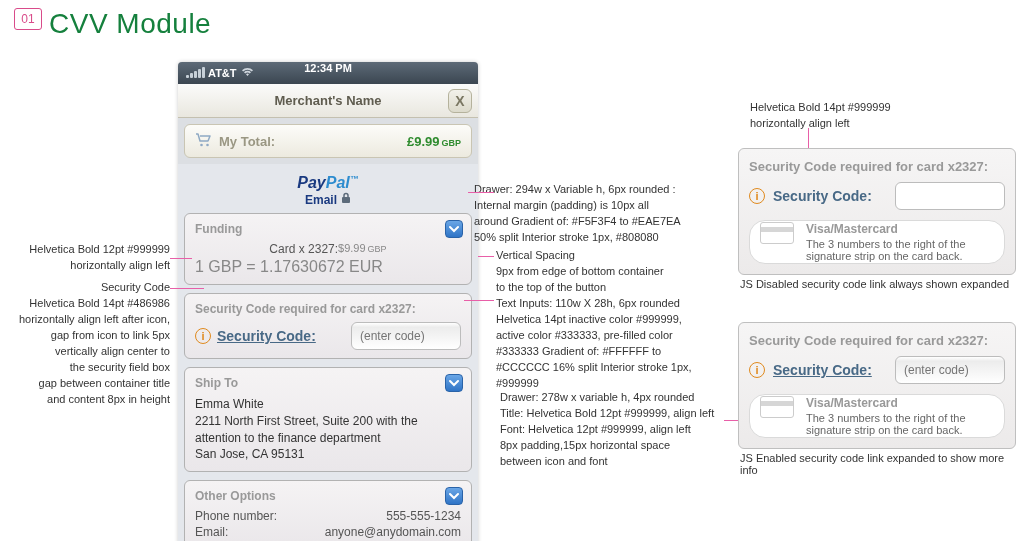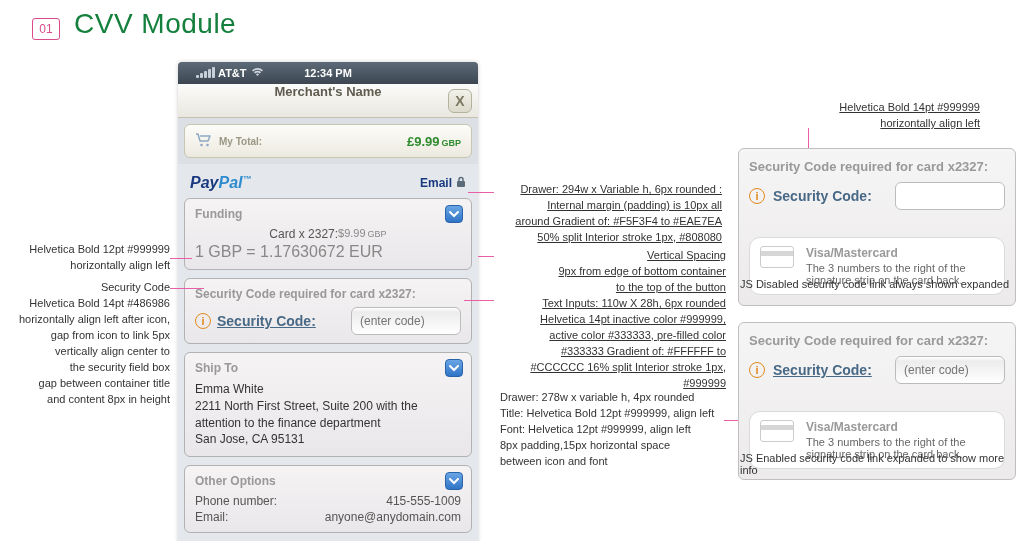--- a/index.html
+++ b/index.html
@@ -8,22 +8,22 @@
     background: #fff;
     width: 1024px;
     height: 541px;
     position: relative;
     color: #333;
     font-size: 12px;
   }
   
   .page-header {
     position: absolute;
-    top: 8px; left: 32px;
-    display: flex; align-items: flex-end; gap: 14px;
+    top: 8px; left: 14px;
+    display: flex; align-items: flex-start; gap: 7px;
   }
   .header-badge {
     width: 28px; height: 22px; border: 1.5px solid #d94b8a; border-radius: 3px;
     display:flex;align-items:center;justify-content:center;
     font-size:12px;color:#d94b8a;
   }
   .header-title { font-size: 28px; font-weight: 200; color: #15803d; letter-spacing: .5px; }
 
   
   .phone {
@@ -32,69 +32,70 @@
     width: 300px;
     border-radius: 4px;
     box-shadow: 0 0 4px rgba(0,0,0,.2);
     overflow: hidden;
     background: #dcdfe3;
   }
   .statusbar {
     height: 22px;
     background: linear-gradient(#5d6a77,#3b4651);
     color: #fff; font-size: 11px; font-weight: bold;
-    display:flex;align-items:center;justify-content:space-between;
-    padding: 0 18px;
+    display:flex;justify-content:space-between;
+    padding: 0 8px;
   }
   .statusbar .center { position:absolute; left:0;right:0; text-align:center; pointer-events:none;}
   .signal { display:inline-flex; gap:1px; align-items:flex-end; height:10px; margin-right:3px;}
   .signal span{ width:3px; background:#c7d0d8; border-radius:1px;}
   .signal span:nth-child(1){height:3px}.signal span:nth-child(2){height:5px}
   .signal span:nth-child(3){height:7px}.signal span:nth-child(4){height:9px}
   .signal span:nth-child(5){height:11px}
   .wifi-ico{display:inline-block;margin-left:4px}
 
   .merchant-bar {
     height: 34px;
     background: linear-gradient(#fbfbfa,#e9e7df);
     border-bottom:1px solid #c4c0b0;
     position:relative;
-    display:flex;align-items:flex-start;justify-content:center;
+    display:flex;align-items:center;justify-content:center;
   }
   .merchant-bar .title{ font-weight:bold; font-size:13px; color:#5f5c4f;}
   .close-x {
     position:absolute; right:6px; top:5px;
     width:24px;height:24px;border-radius:6px;
     background:linear-gradient(#f2f1ea,#dcdacb);
     border:1px solid #b5b29c;
     color:#7a7762;font-weight:bold;font-size:14px;
     display:flex;align-items:center;justify-content:center;
   }
 
   .total-row {
     margin: 6px 6px;
     height: 34px;
     border:1px solid #c9c5b3;
     border-radius: 6px;
     background: linear-gradient(#fcfcf9,#eceadf);
     display:flex;align-items:center;justify-content:space-between;
     padding: 0 10px;
   }
-  .total-row .lbl{ color:#9a9783; font-weight:bold; font-size:10px;}
+  .total-row .lbl{ color:#9a9783; font-weight:bold; font-size:13px;}
   .total-row .amt{ color:#2e8b2e; font-weight:bold; font-size:13px;}
   .total-row .amt small{ font-weight:bold; font-size:9px; margin-left:2px;}
   .cart-ico{margin-right:6px;color:#8fa9c4}
 
   .phone-body{
     background:#e4e7ec;
     padding: 6px;
   }
   .brand-row{
     display:flex;align-items:center;justify-content:space-between;
     padding: 4px 6px 6px;
+    flex-direction: column;
   }
   .paypal{font-weight:900;font-style:italic;font-size:16px;}
   .paypal .pay{color:#1a3a80}.paypal .pal{color:#2d8ccf}
   .review{ color:#1a3a80; font-weight:bold; font-size:12px; display:flex;align-items:center;gap:4px;}
   .lock-ico{color:#5c6b7a;font-size:12px}
 
   .card {
     background: linear-gradient(#f5f3f4,#eae7ea);
     border:1px solid #b2b2b2;
     border-radius:6px;
@@ -149,43 +150,43 @@
   }
 
   
   .ann {
     position:absolute;
     font-size:11px;
     color:#333;
     line-height:1.45;
   }
   .ann .sub{ color:#333;}
-  .ann.right{ text-align:right;text-decoration:underline;}
+  .ann.right{ text-align:left;}
   .ann.left { text-align:right;}
   .ann-line{
     position:absolute;
     height:1px;background:#e85fa8;
   }
 
   
   .drawer{
     position:absolute;
     width:278px;
     border:1px solid #bfbfbf;
     border-radius:6px;
     background:linear-gradient(#f6f5f5,#eceaea);
     padding:10px;
   }
   .drawer .d-title{ color:#999; font-weight:bold; font-size:13px; margin-bottom:8px;}
   .drawer .d-row{display:flex;align-items:center;gap:8px;}
   .drawer .hint{
-    margin-top:27px;
+    margin-top:10px;
     display:flex; gap:12px;
-    background:#fff;border:1px solid #dadada;border-radius:11px;
-    padding:8px 10px;
+    background:#fff;border:1px solid #dadada;border-radius:16px;
+    padding:1px 10px;
     align-items:flex-start;
   }
   .card-ico{
     width:34px;height:22px;border:1px solid #ccc;border-radius:3px;
     position:relative;background:#fff;flex-shrink:0;
   }
   .card-ico::after{content:"";position:absolute;top:4px;left:0;right:0;height:5px;background:#d6d6d6;}
   .hint .txt .t1{ color:#999; font-weight:bold; font-size:12px;}
   .hint .txt .t2{ color:#666; font-size:11px; margin-top:2px;}
 
@@ -296,21 +297,21 @@
     <div class="card">
       <div class="card-title">Other Options</div>
       <div class="disclose">
         <svg width="10" height="8" viewBox="0 0 10 8">
             <path d="M1 2 L5 6 L9 2" fill="none" stroke="#fff" stroke-width="2" stroke-linecap="round"></path>
           </svg>
       </div>
       <div class="opts-body">
         <div class="row">
             <span>Phone number:</span>
-            <span>415-555-1009</span>
+            <span>555-555-1234</span>
           </div>
         <div class="row">
             <span>Email:</span>
             <span>anyone@anydomain.com</span>
           </div>
       </div>
     </div>
   </div>
 
   <div class="bottombar">
@@ -331,21 +332,21 @@
   <div class="sub" style="white-space:pre-line">Helvetica Bold 14pt #486986
 horizontally align left after icon,
 gap from icon to link 5px
 vertically align center to
 the security field box
 gap between container title
 and content 8px in height</div>
 </div>
 <div class="ann-line" style="top:288px;left:170px;width:34px"></div>
 
-<div class="ann right" style="top:182px; left:492px; width:230px; white-space:pre-line">Drawer: 294w x Variable h, 6px rounded :
+<div class="ann right" style="top:182px; left:474px; width:230px; white-space:pre-line">Drawer: 294w x Variable h, 6px rounded :
 Internal margin (padding) is 10px all
 around Gradient of: #F5F3F4 to #EAE7EA
 50% split Interior stroke 1px, #808080</div>
 <div class="ann-line" style="top:192px;left:468px;width:26px"></div>
 
 <div class="ann right" style="top:248px; left:496px; width:230px; white-space:pre-line">Vertical Spacing
 9px from edge of bottom container
 to the top of the button</div>
 <div class="ann-line" style="top:256px;left:478px;width:16px"></div>
 

